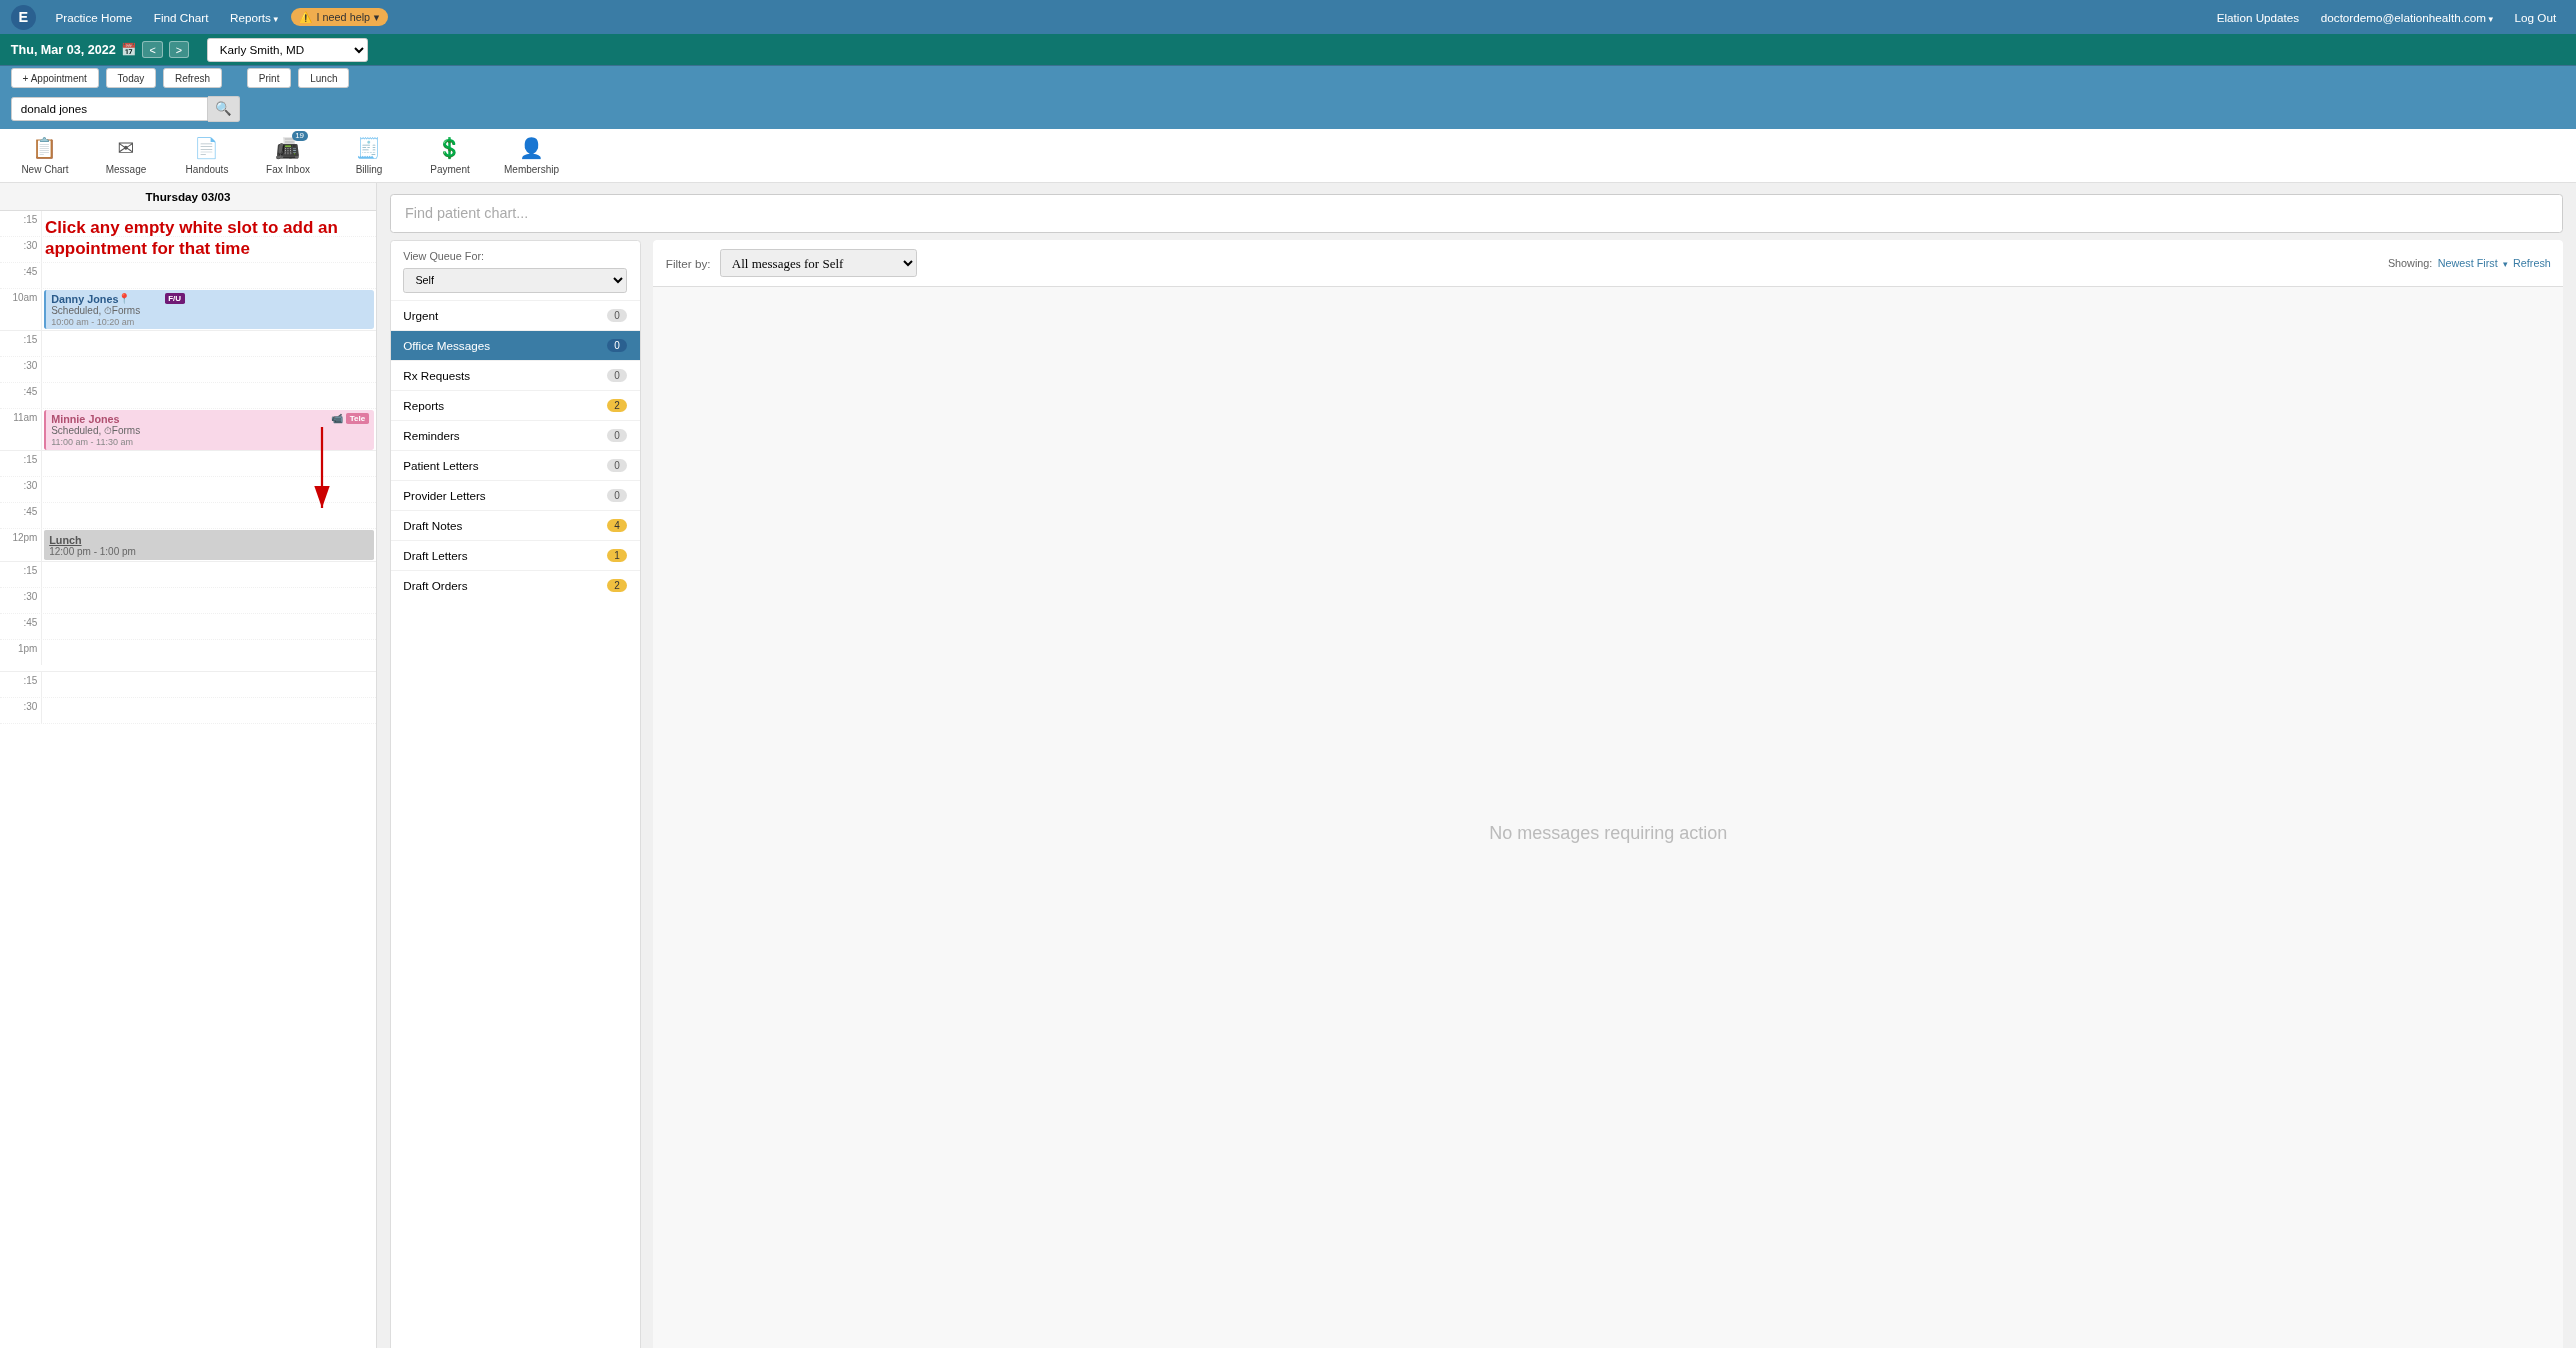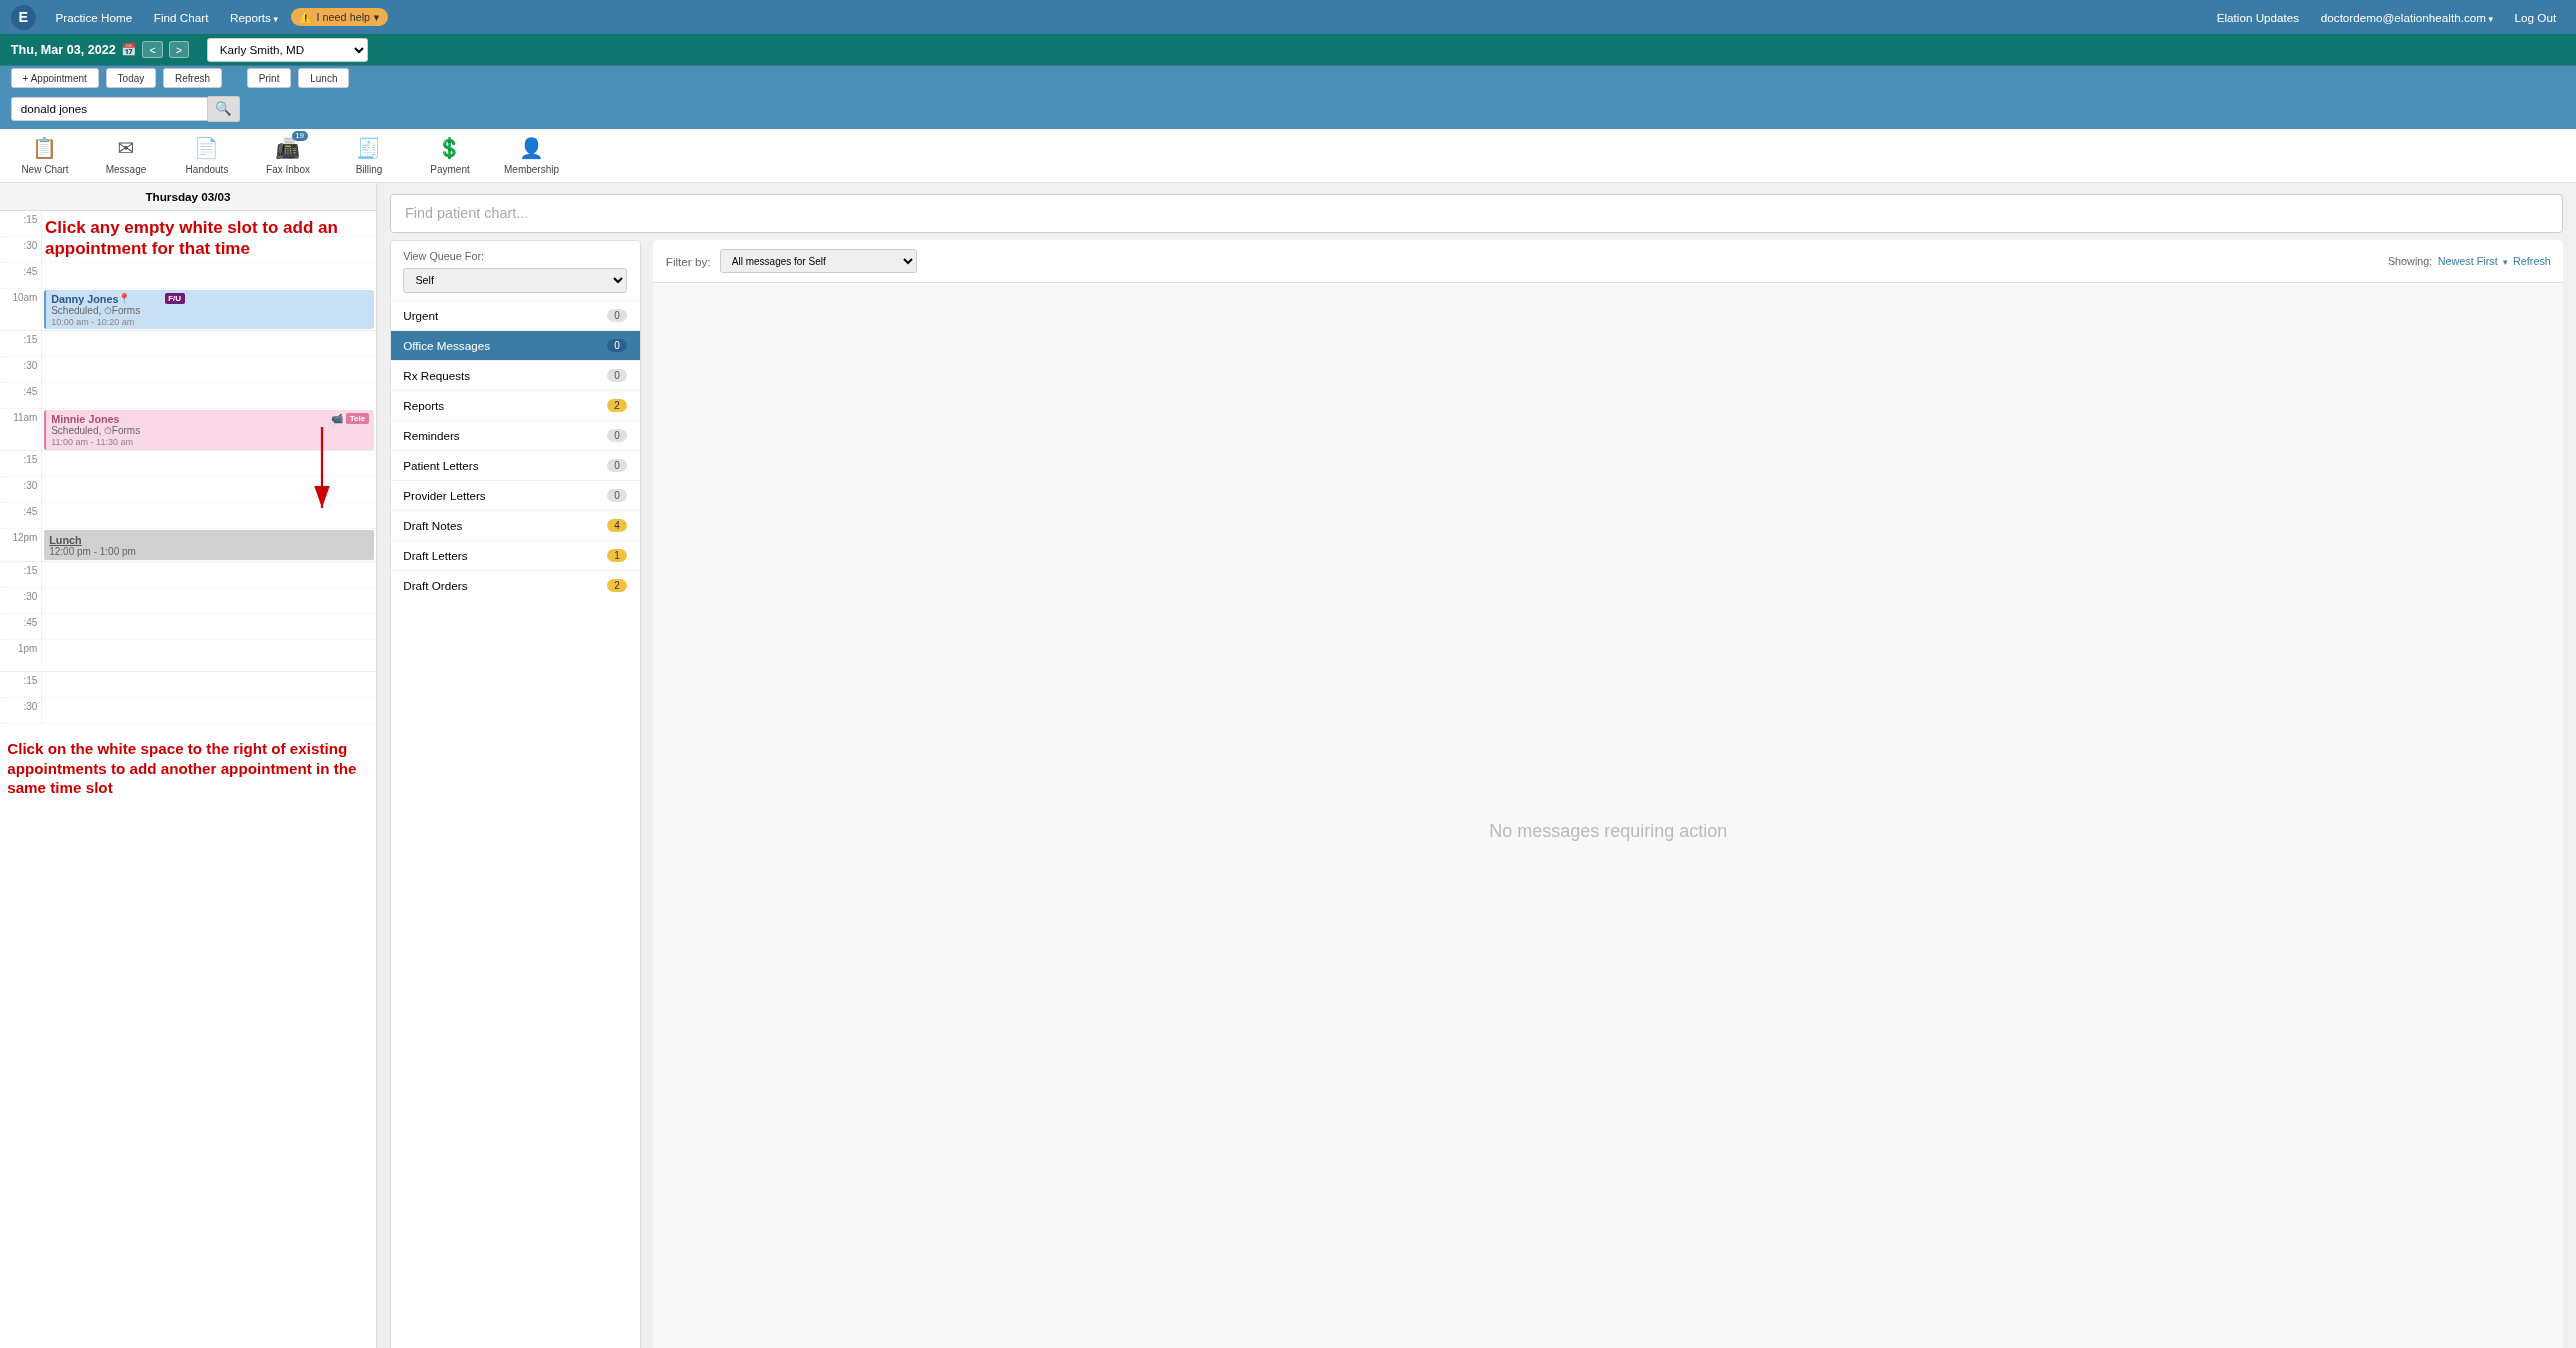--- a/index.html
+++ b/index.html
@@ -317,23 +317,24 @@
       align-items: center;
       justify-content: space-between;
       border-bottom: 0.9px solid #ddd;
       border-radius: 3.6px 3.6px 0 0;
     }
     .filter-label { color: #666; font-size: 11.7px; }
     .filter-select {
       border: 0.9px solid #ccc;
       border-radius: 2.7px;
       padding: 4.5px 7.2px;
-      font-size: 10px;
+      font-size: 13px;
       cursor: pointer;
       min-width: 197px;
+      font-family: Liberation Serif, serif;
     }
     .showing-label { color: #666; font-size: 10.8px; }
     .showing-link { color: #3a7ca5; cursor: pointer; font-size: 10.8px; }
     .refresh-link { color: #3a7ca5; cursor: pointer; font-size: 10.8px; }
     .no-messages {
       flex: 1;
       display: flex;
       align-items: center;
       justify-content: center;
       color: #bbb;
@@ -557,23 +558,20 @@
         <div class="time-label">:15</div>
         <div class="cal-slot"></div>
       </div>
 
       <div class="cal-row quarter">
         <div class="time-label">:30</div>
         <div class="cal-slot"></div>
       </div>
     </div>
 
-    <div style="padding:14.4px 7.2px 7.2px 7.2px;">
-      <div style="color:#cc0000; font-size:15.2px; font-weight:bold; line-height:1.3;">Click on the white space to the right of existing appointments to add another appointment in the same time slot</div>
-    </div>
   </div>
 
   <div class="right-panel">
 
     <div class="find-patient-bar">Find patient chart...</div>
 
     <div class="messages-area">
 
       <div class="queue-panel">
         <div class="queue-header">View Queue For:</div>

